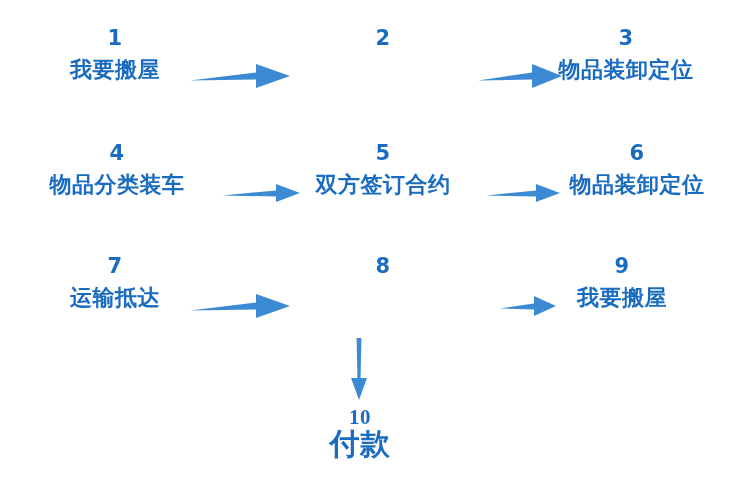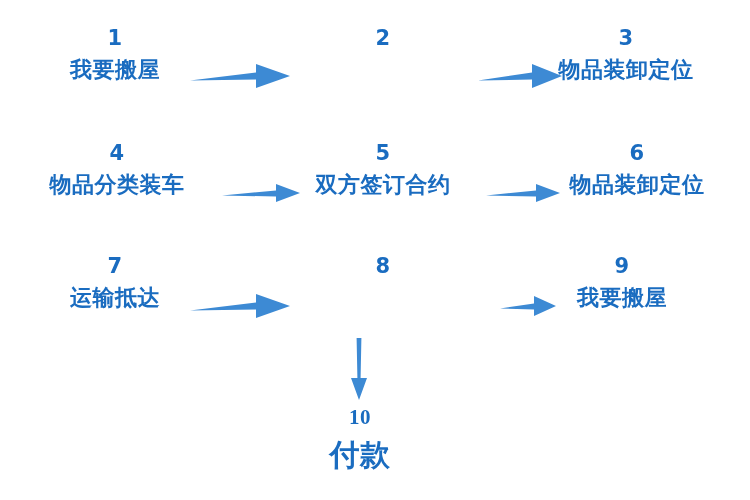--- a/index.html
+++ b/index.html
@@ -50,21 +50,21 @@
     line-height: 1.05;
     letter-spacing: 0.5px;
   }
   
   .node.node-final .num {
     font-size: 21px;
     font-family: Liberation Serif, serif;
   }
   .node.node-final .label {
     font-size: 30px;
-    margin-top: 11px;
+    margin-top: 0;
   }
 
   
   .arrow {
     position: absolute;
   }
   .arrow svg {
     display: block;
     overflow: visible;
   }

